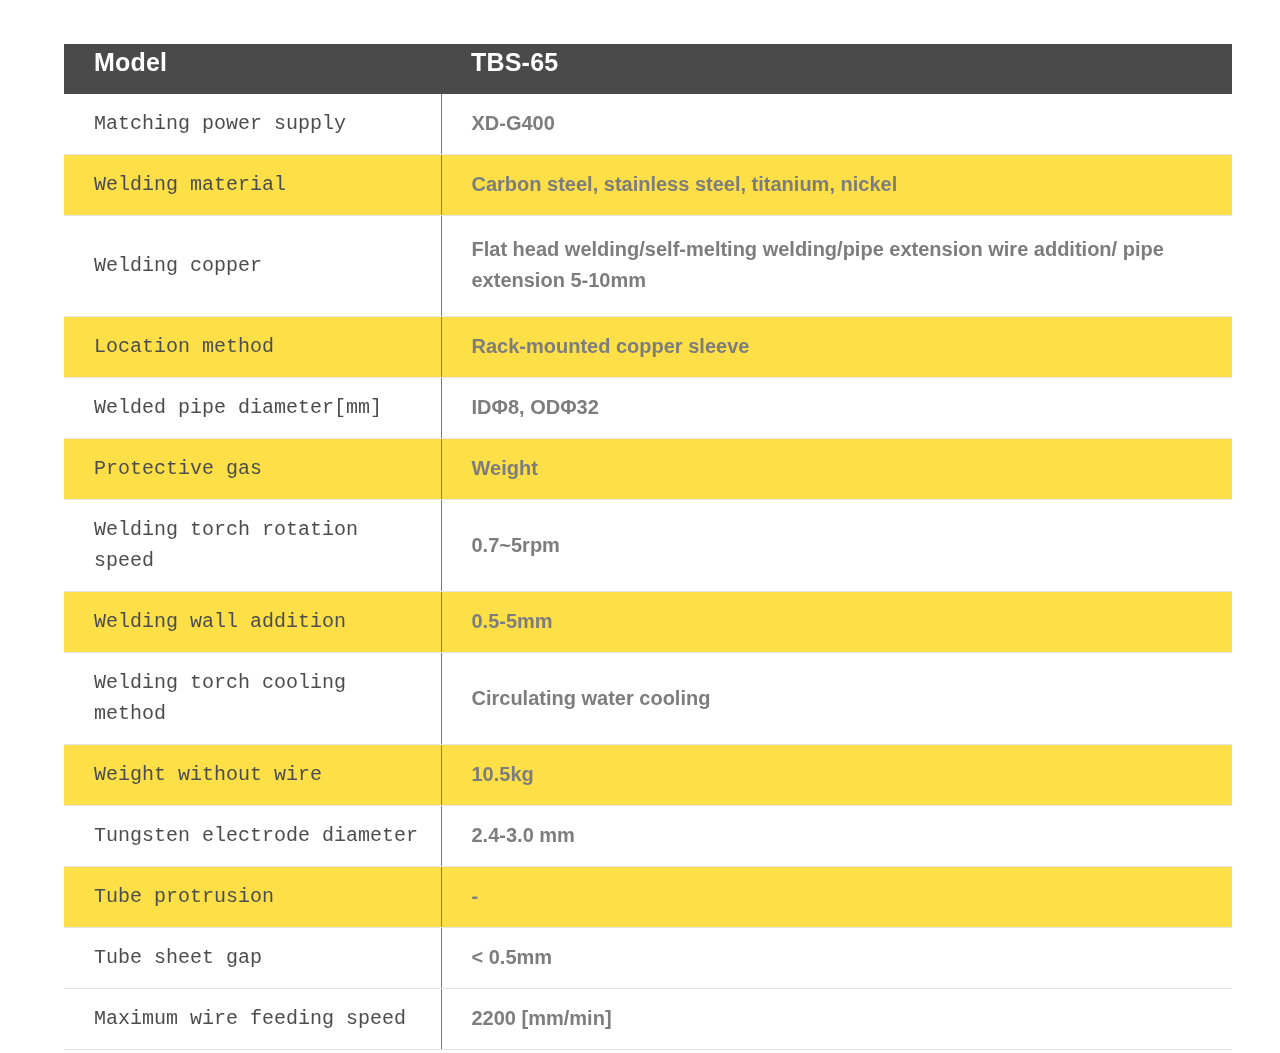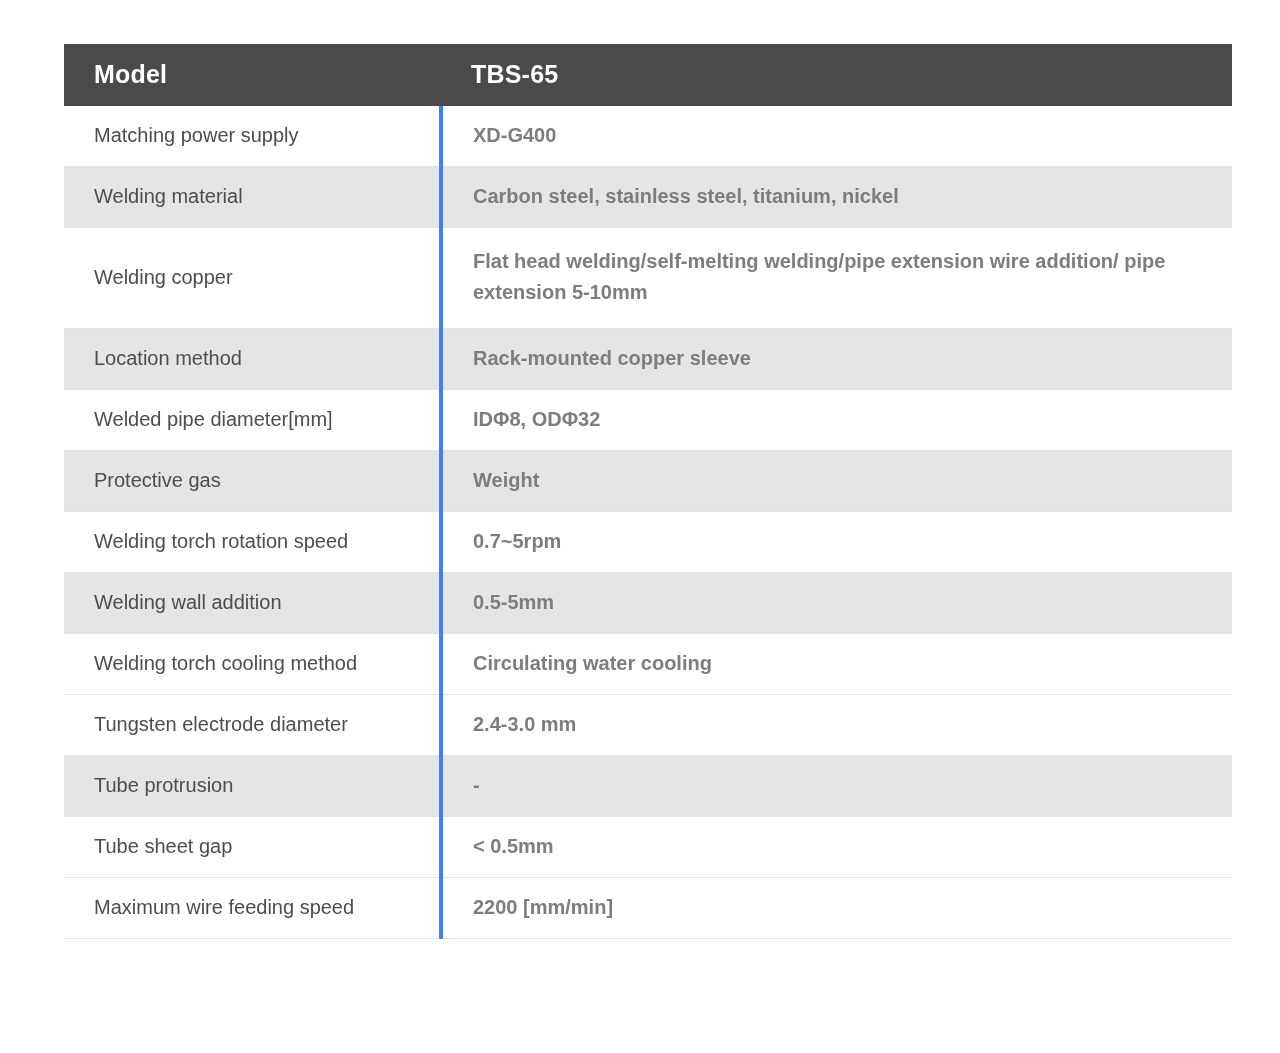--- a/index.html
+++ b/index.html
@@ -30,50 +30,51 @@
 
   .spec-table col.col-label { width: 377px; }
   .spec-table col.col-value { width: 791px; }
 
   .spec-table thead th {
     background: #4a4a4a;
     color: #ffffff;
     text-align: left;
     font-size: 25px;
     font-weight: bold;
-    padding: 16px 0 17px 30px;
+    padding: 4px 0 17px 30px;
     border: none;
     letter-spacing: 0.2px;
   }
 
   .spec-table thead th.header-value {
     padding-left: 30px;
   }
 
   .spec-table tbody td {
     font-size: 20px;
     color: #555555;
     padding: 14px 20px 15px 30px;
     vertical-align: middle;
     border-bottom: 1px solid #e4e4e4;
     line-height: 1.55;
   }
 
   .spec-table tbody td.label {
     color: #4d4d4d;
-    border-right: 4px solid #3b82f6;
+    border-right: 1px solid #3b82f6;
+    font-family: Liberation Mono, monospace;
   }
 
   .spec-table tbody td.value {
     color: #7d7d7d;
     font-weight: bold;
   }
 
   .spec-table tbody tr.alt td {
-    background: #e5e5e5;
+    background: #fde047;
   }
 
   .spec-table tbody tr.tall td {
     padding-top: 18px;
     padding-bottom: 20px;
   }
 
   .spec-table tbody tr:last-child td {
     border-bottom: 1px solid #e4e4e4;
   }
@@ -123,20 +124,24 @@
         <td class="value">0.7~5rpm</td>
       </tr>
       <tr class="alt">
         <td class="label">Welding wall addition</td>
         <td class="value">0.5-5mm</td>
       </tr>
       <tr>
         <td class="label">Welding torch cooling method</td>
         <td class="value">Circulating water cooling</td>
       </tr>
+      <tr class="alt">
+        <td class="label">Weight without wire</td>
+        <td class="value">10.5kg</td>
+      </tr>
       <tr>
         <td class="label">Tungsten electrode diameter</td>
         <td class="value">2.4-3.0 mm</td>
       </tr>
       <tr class="alt">
         <td class="label">Tube protrusion</td>
         <td class="value">-</td>
       </tr>
       <tr>
         <td class="label">Tube sheet gap</td>

